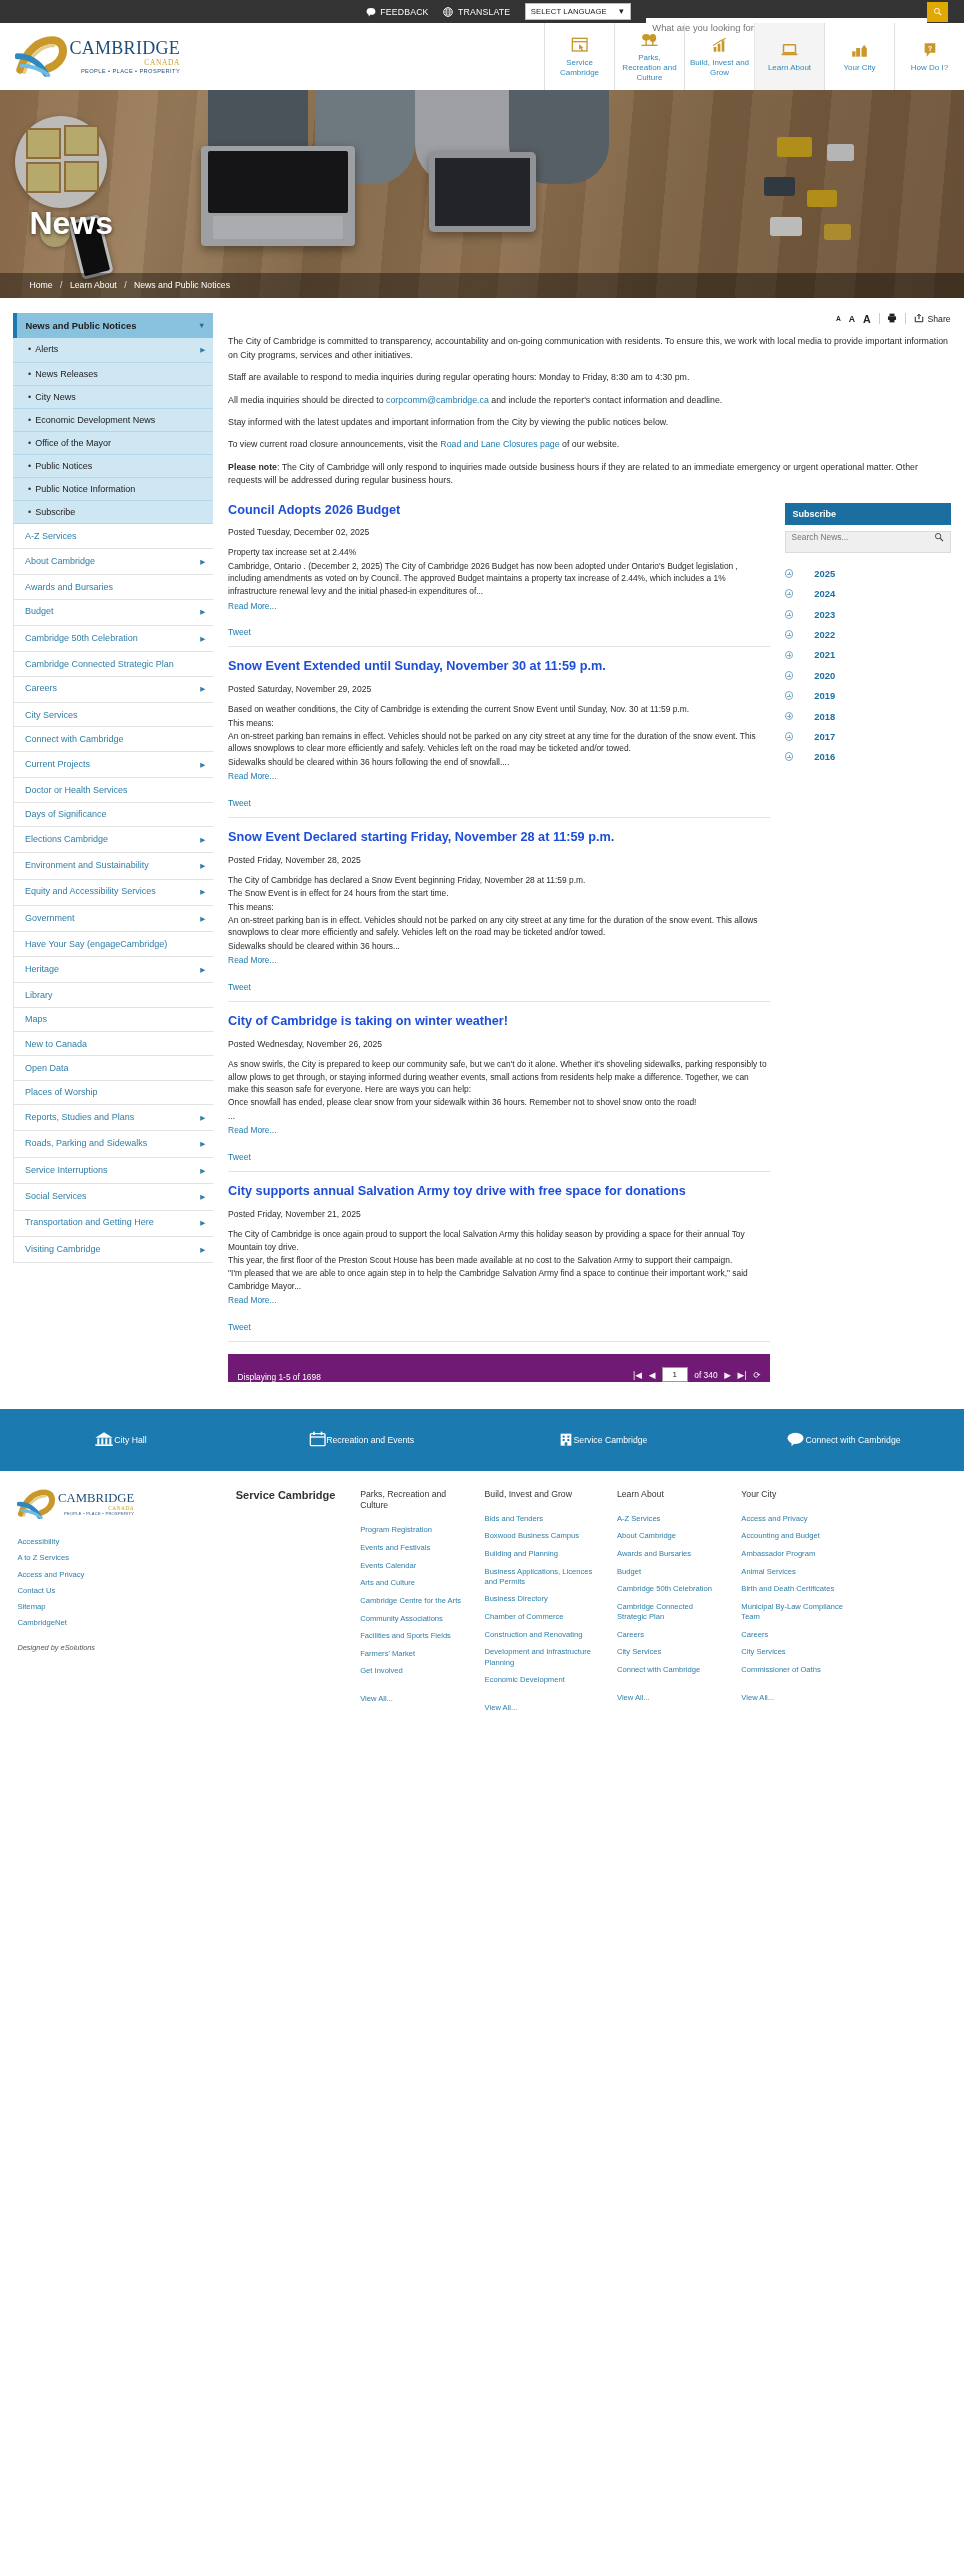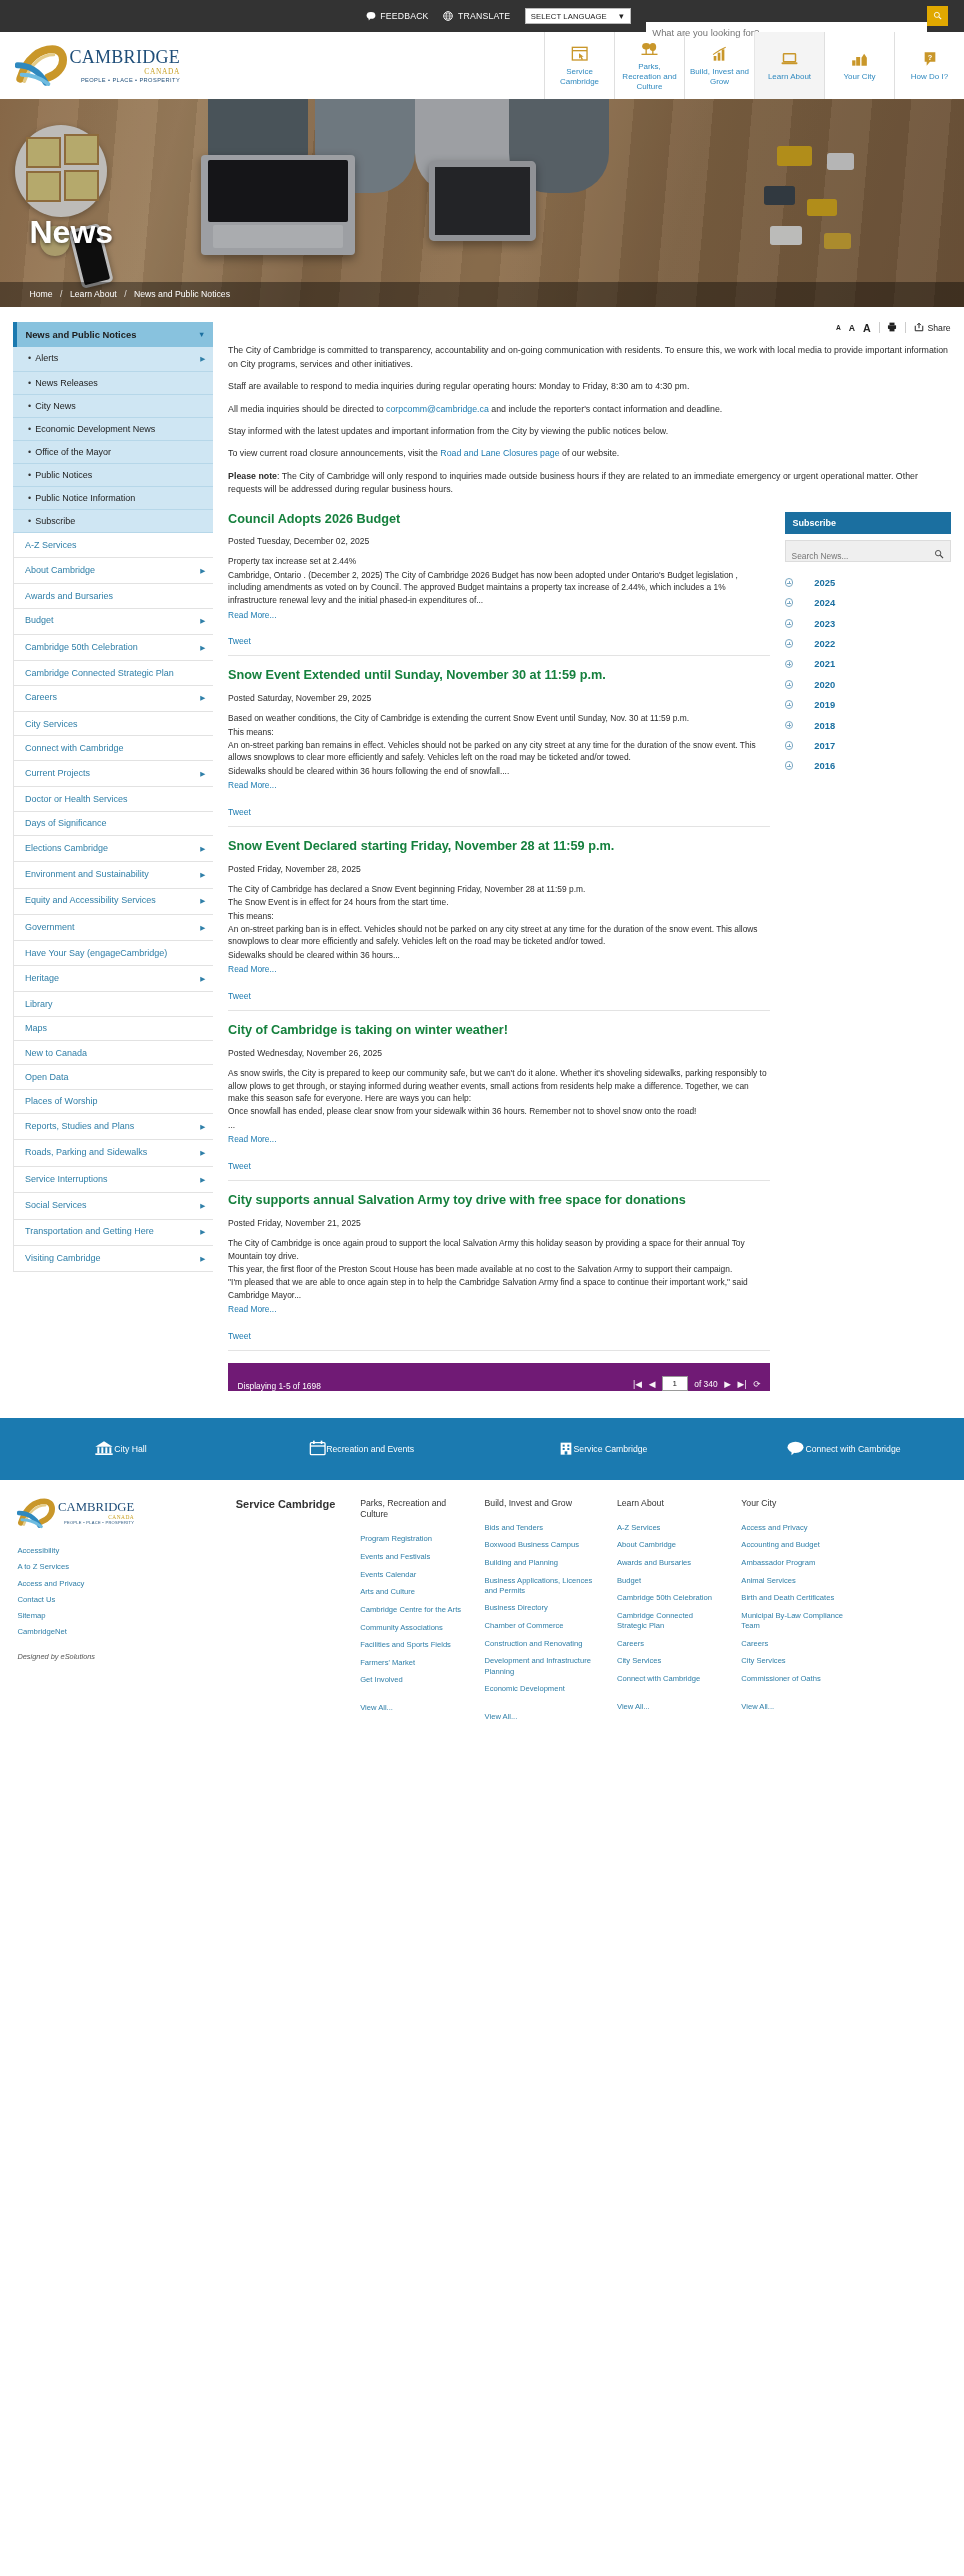--- a/index.html
+++ b/index.html
@@ -9,21 +9,21 @@
     font-family: "Liberation Sans", sans-serif;
     background: #ffffff;
     color: #333;
     font-size: 9.4px;
   }
   a { text-decoration: none; color: #1b7ab0; }
 
   
   .topbar {
     background: #333333;
-    height: 32px;
+    height: 23px;
     display: flex;
     align-items: center;
     justify-content: flex-end;
     padding: 8px 16px;
     gap: 14.7px;
   }
   .topbar-item {
     display: flex;
     align-items: center;
     gap: 4.7px;
@@ -251,35 +251,35 @@
   .tools .divider { width:0.7px; height:10.7px; background:#ccc; }
   .fs-a1 { font-size: 6.7px; font-weight:bold;} .fs-a2{font-size:8.7px;font-weight:bold;} .fs-a3{font-size:10.7px;font-weight:bold;}
   .intro p { font-size: 8.8px; line-height: 1.55; margin-bottom: 8.7px; color: #2b2b2b; }
 
   .content-cols { display: flex; gap: 14.7px; margin-top: 14.7px; }
   .news-col { flex: 1; min-width: 0; }
   .side-col { width: 166px; flex: none; }
 
   .article { border-bottom: 0.7px solid #e3e3e3; padding-bottom: 9.4px; margin-bottom: 12px; }
   .article h2 {
-    color: #15803d; font-size: 12.7px; font-weight: bold;
+    color: #1d4ed8; font-size: 12.7px; font-weight: bold;
     line-height: 1.25; margin-bottom: 8.7px; cursor: pointer;
   }
   .posted { font-size: 8.6px; color: #2b2b2b; margin-bottom: 9.4px; }
   .art-body { font-size: 8.4px; line-height: 1.5; color: #2b2b2b; }
   .art-body div { margin-bottom: 0.7px; }
   .readmore { color: #1b7ab0; font-size: 8.4px; display:inline-block; margin-top:1.3px; cursor:pointer;}
   .tweet { color: #1b7ab0; font-size: 8.6px; margin-top: 14.7px; display:inline-block; cursor:pointer;}
 
   .sub-head {
     background: #1b6fa0; color: #fff; font-weight: bold; font-size: 9px;
     padding: 6px 8px; cursor: pointer;
   }
   .news-search {
-    display:flex; align-items:flex-end; background:#efefef; border:0.7px solid #dcdcdc;
+    display:flex; align-items:flex-start; background:#efefef; border:0.7px solid #dcdcdc;
     height: 21.4px; margin-top: 6.7px;
   }
   .news-search input {
     flex:1; border:none; background:transparent; outline:none; padding:0 6px;
     font-size:8.4px; color:#555; font-family:"Liberation Sans", sans-serif;
   }
   .news-search .mag { padding-right:6px; color:#444; cursor:pointer; }
   .year-list { margin-top: 10.7px; }
   .year-row {
     display:flex; align-items:center; gap:21px;

